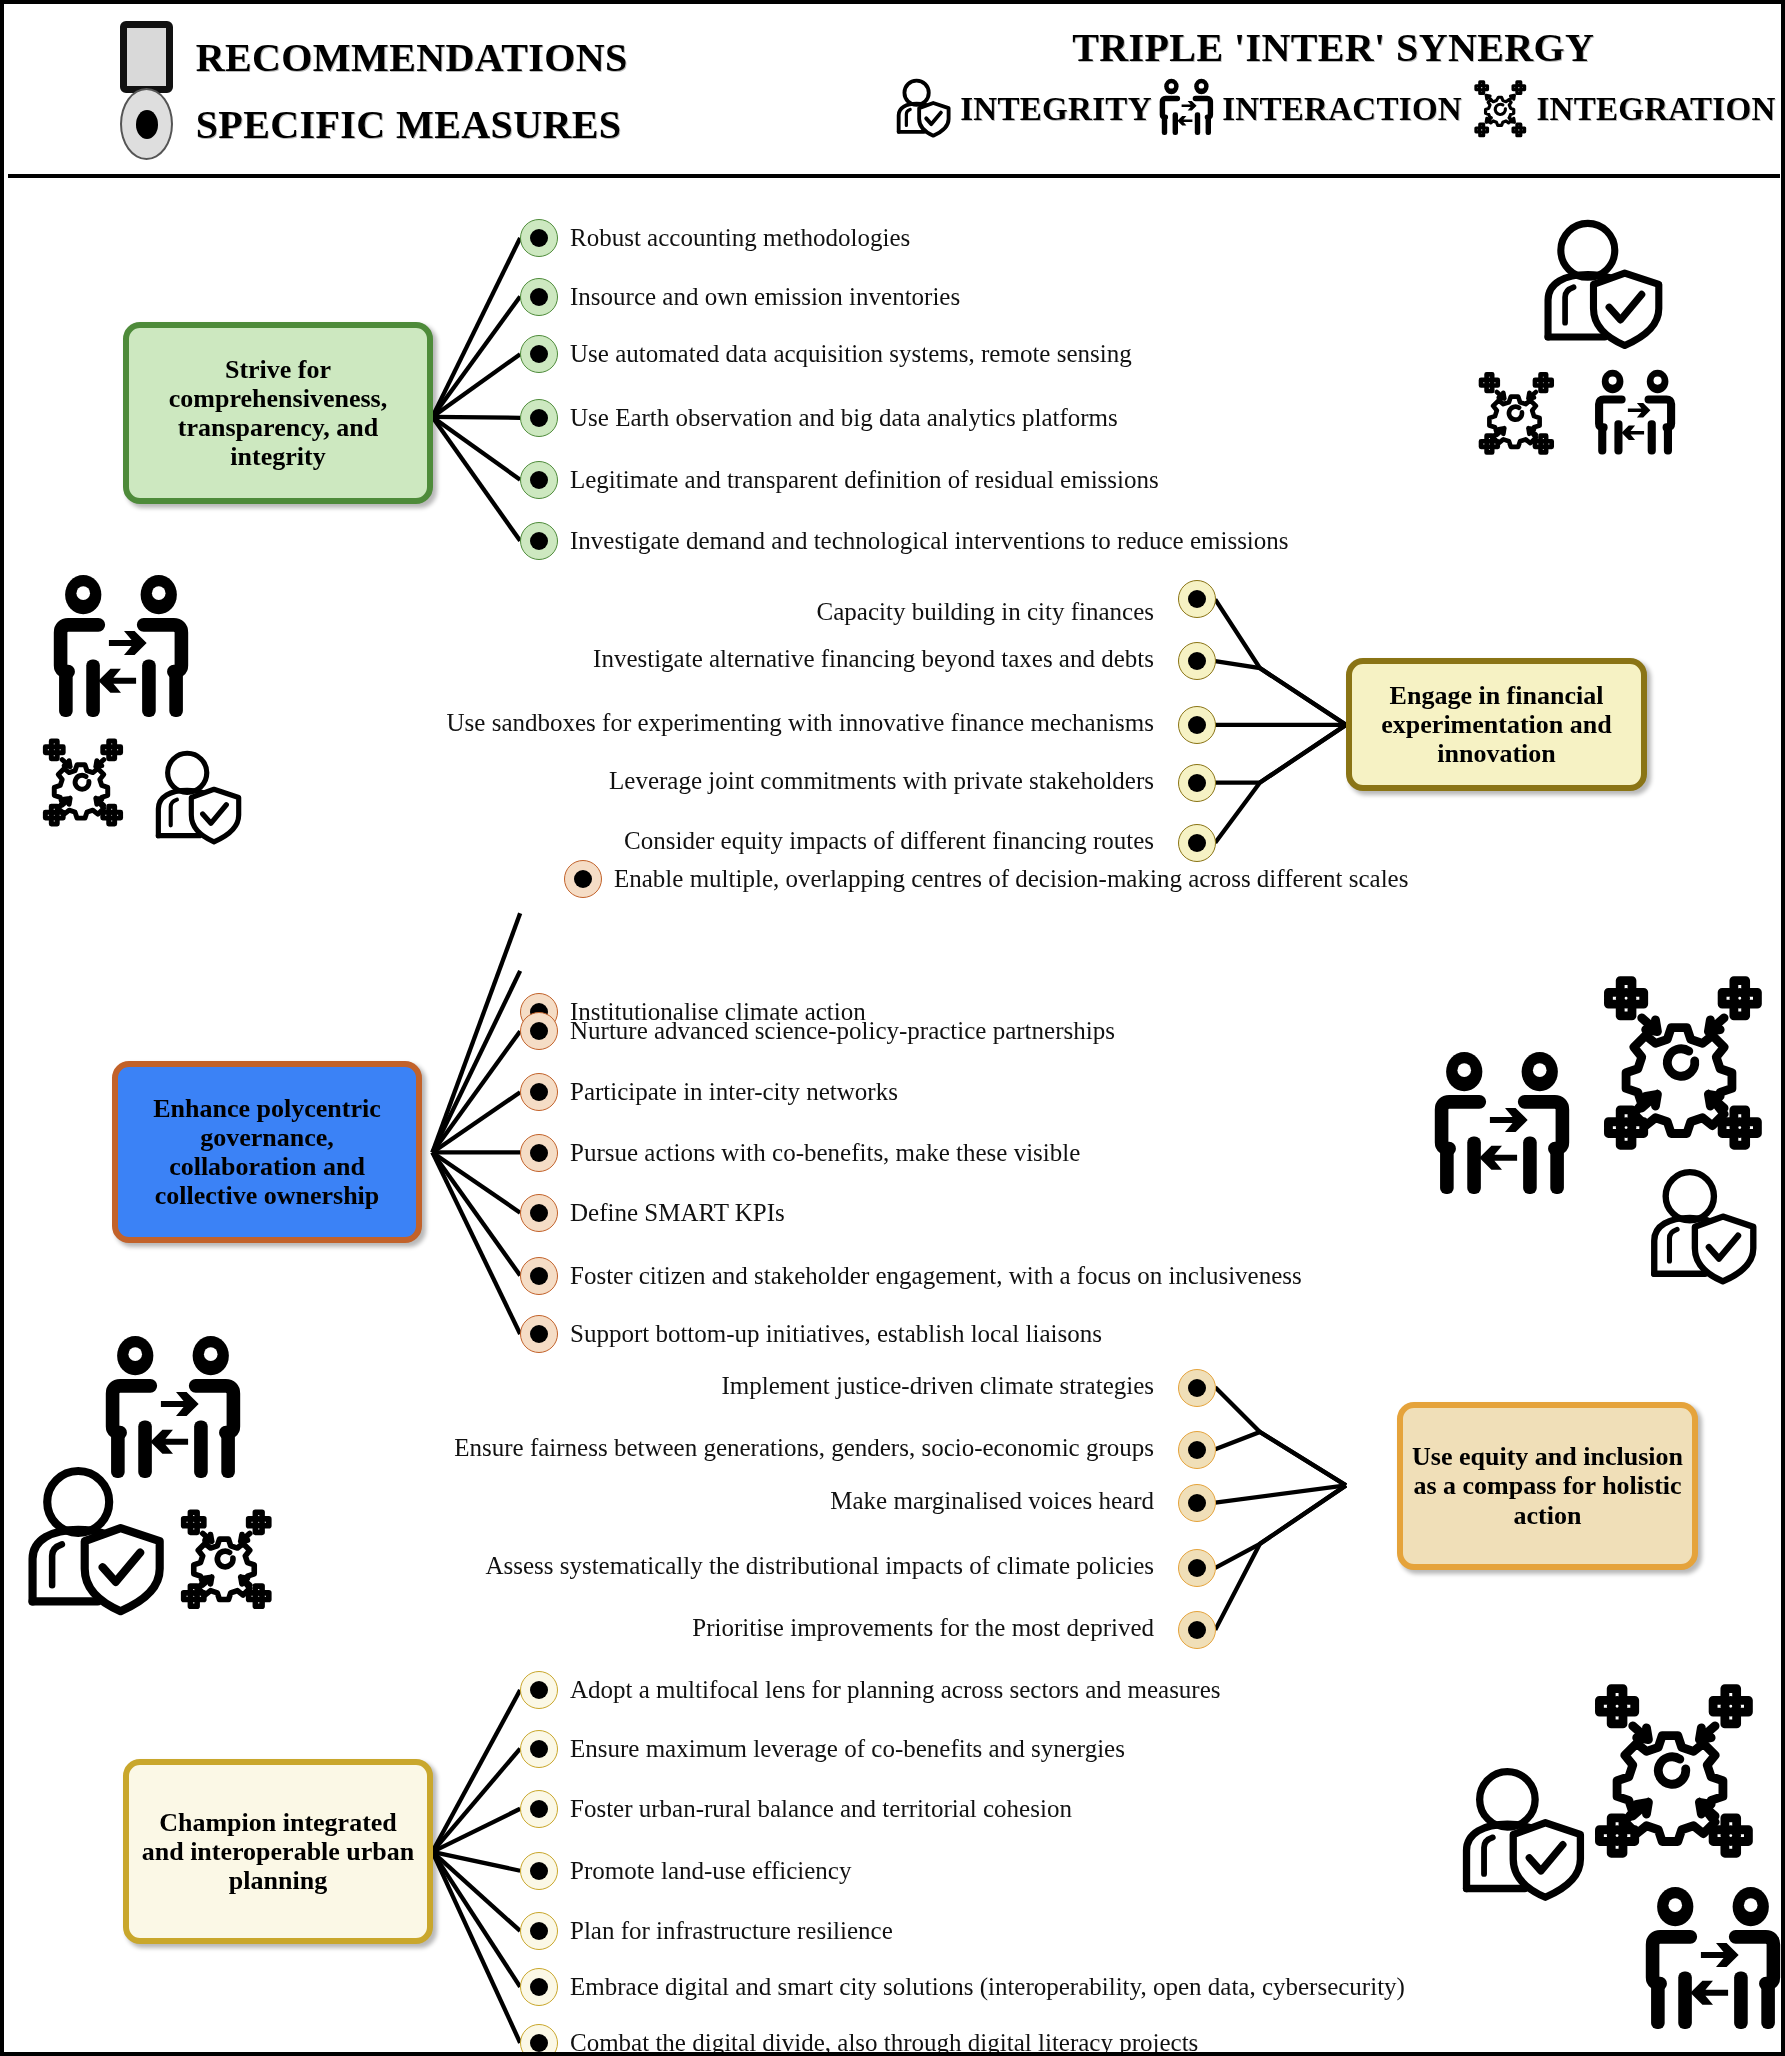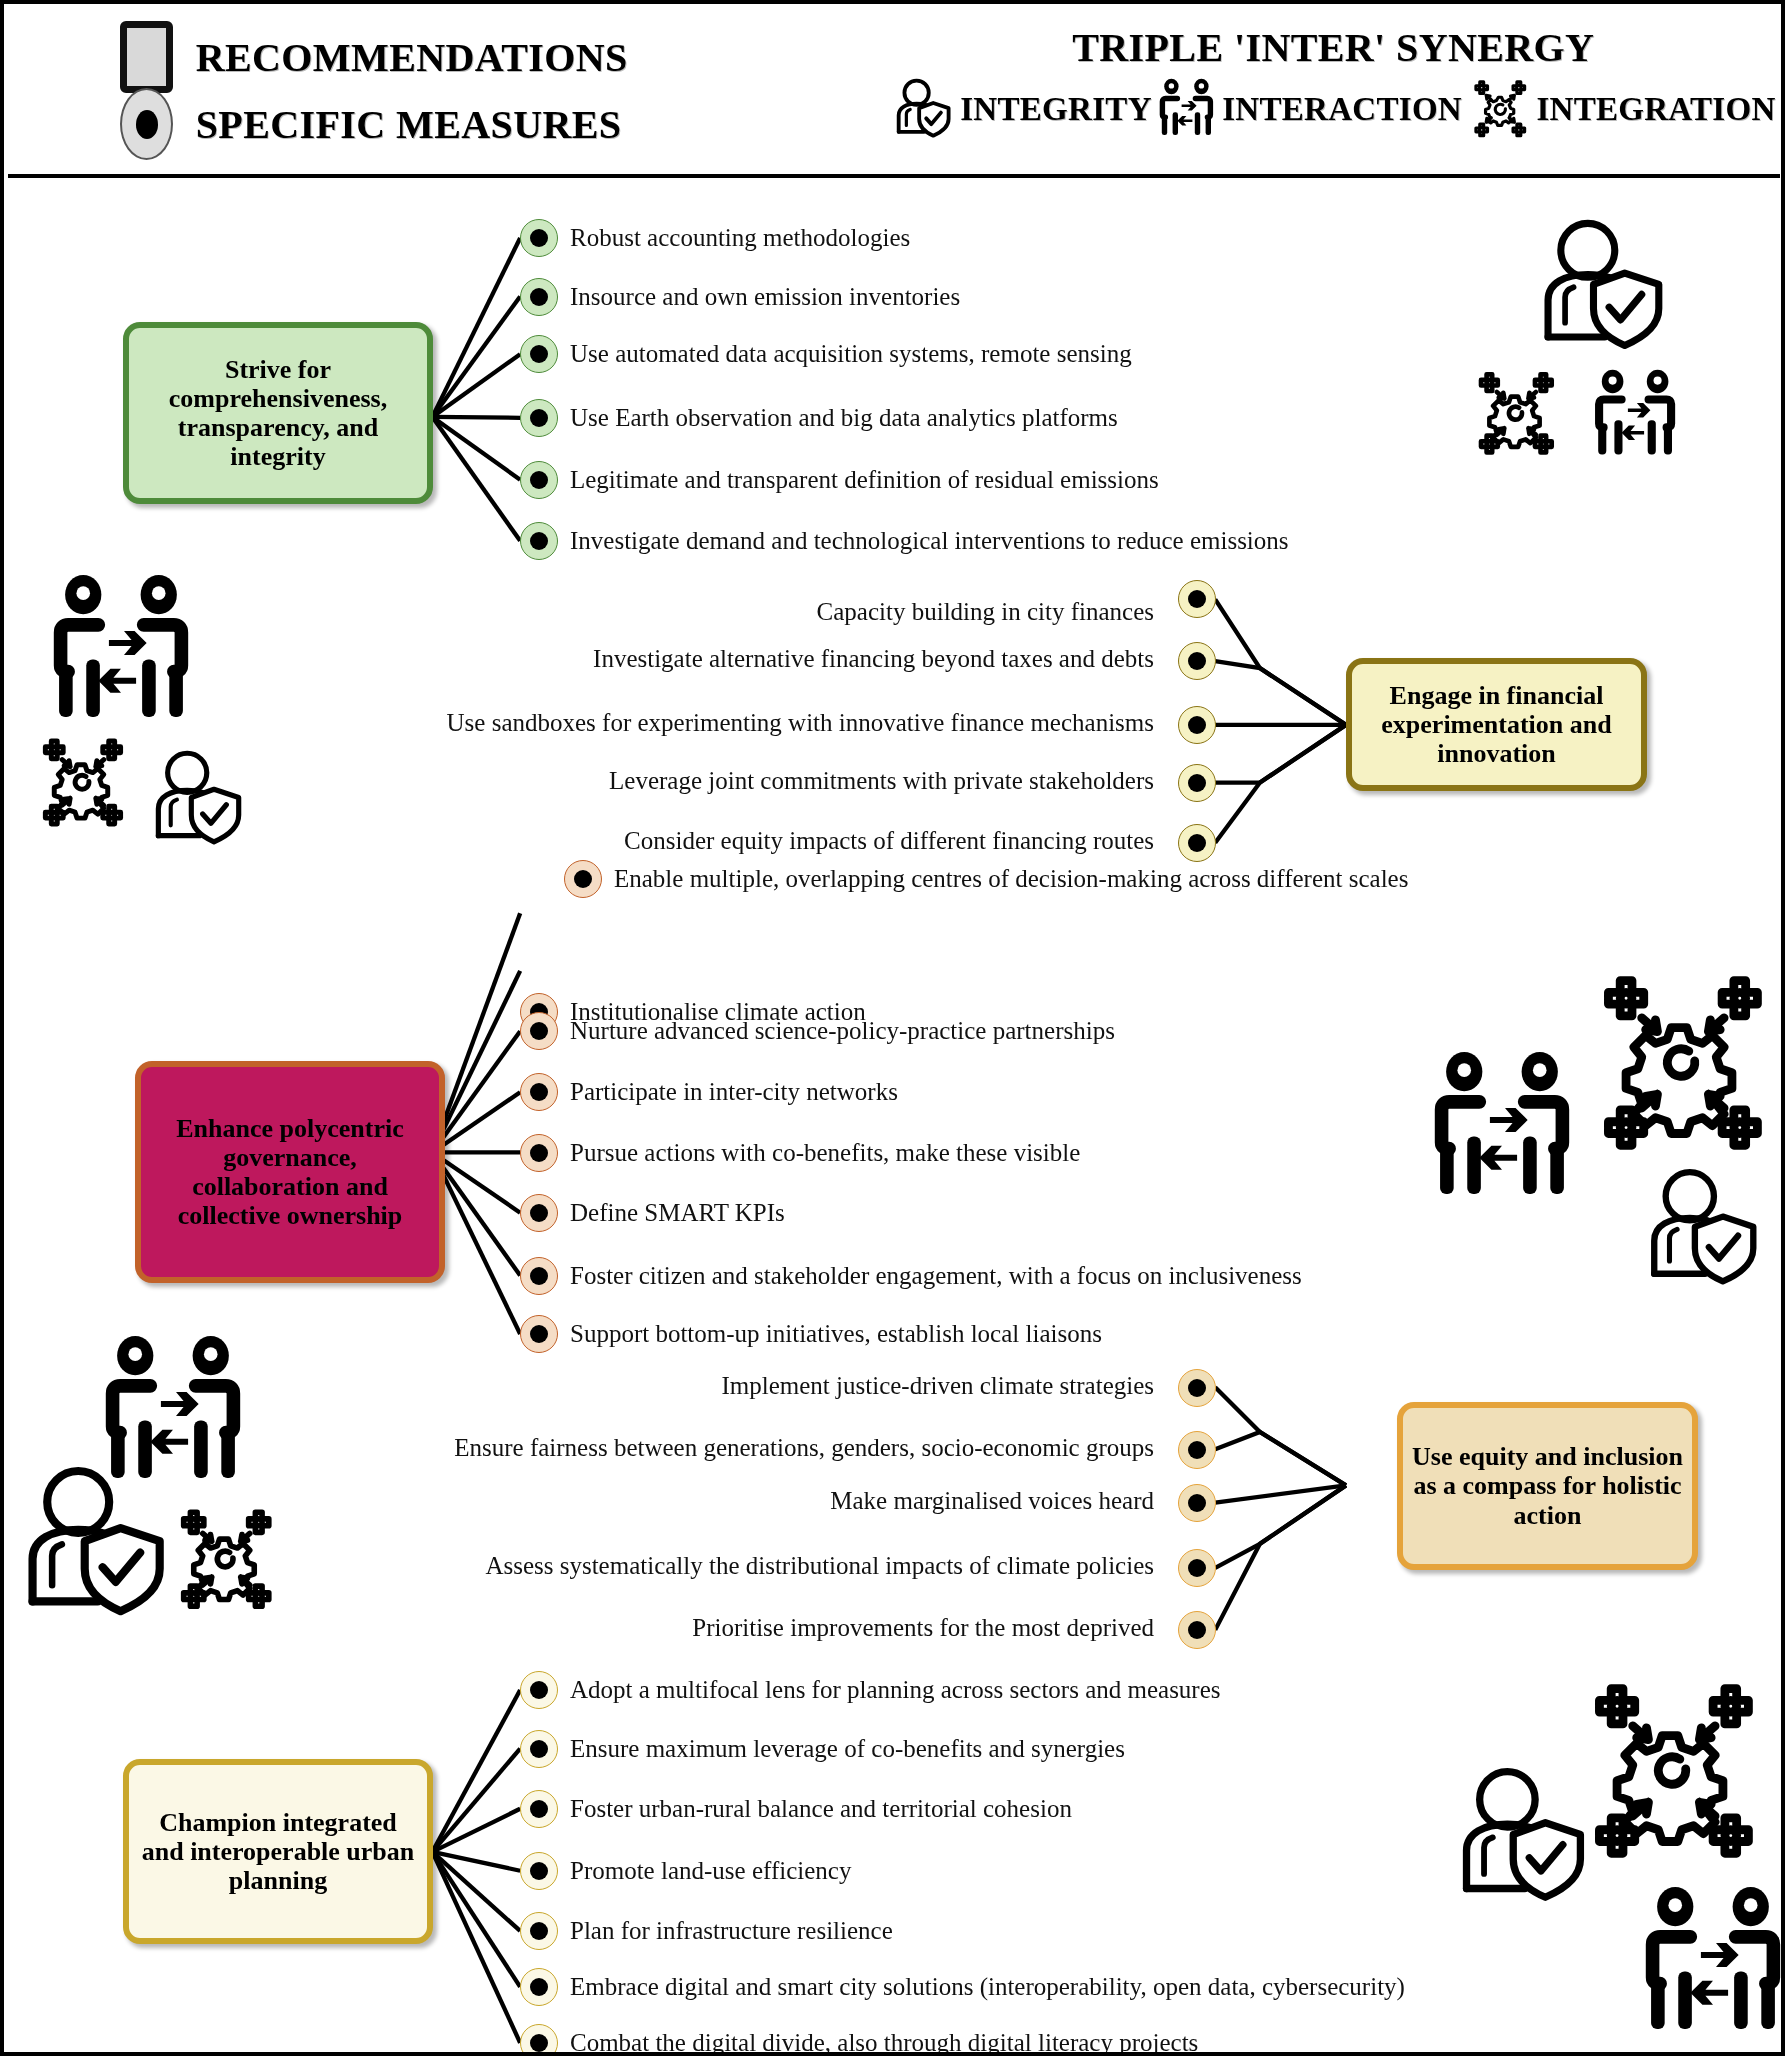--- a/index.html
+++ b/index.html
@@ -238,21 +238,21 @@
       </span>
     <span class="mtext" style="position:absolute;right:50px;top:3.4px;">Leverage joint commitments with private stakeholders</span>
   </div>
   <div class="meas right" style="left:1174px;top:820px;">
     <span class="bullet" style="background:#f6f2c4;border:1.7px solid #8a7415;">
         <i></i>
       </span>
     <span class="mtext" style="position:absolute;right:50px;top:3.4px;">Consider equity impacts of different financing routes</span>
   </div>
 
-  <div class="rbox" style="left:131px;top:1057px;width:310px;height:222px;background:#be185d;border:6.9px solid #c2622a;">Enhance polycentric governance, collaboration and collective ownership</div>
+  <div class="rbox" style="left:108px;top:1057px;width:310px;height:182px;background:#3b82f6;border:6.9px solid #c2622a;">Enhance polycentric governance, collaboration and collective ownership</div>
 
   <div class="meas left" style="left:516px;top:856px;margin-left:44px;">
     <span class="bullet" style="background:#f5ddc6;border:1.7px solid #c2622a;">
         <i></i>
       </span>
     <span class="mtext">Enable multiple, overlapping centres of decision-making across different scales</span>
   </div>
   <div class="meas left" style="left:516px;top:948px;margin-top:41px;">
     <span class="bullet" style="background:#f5ddc6;border:1.7px solid #c2622a;">
         <i></i>

